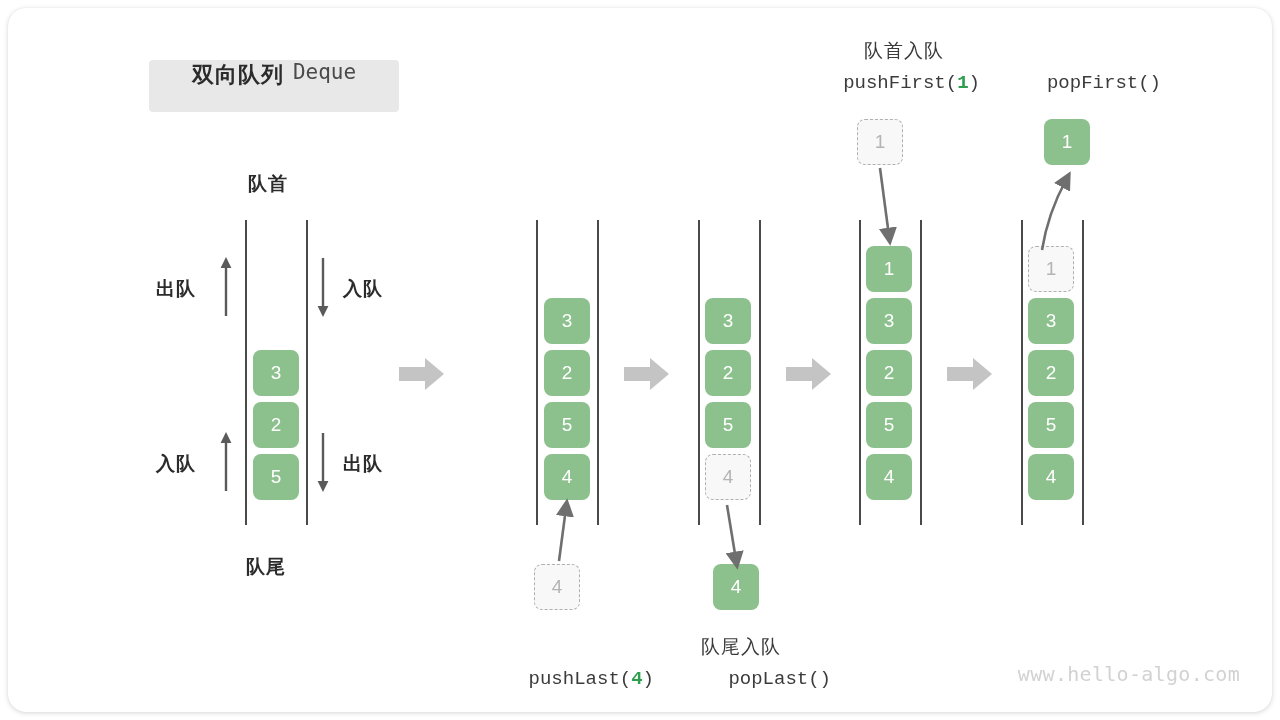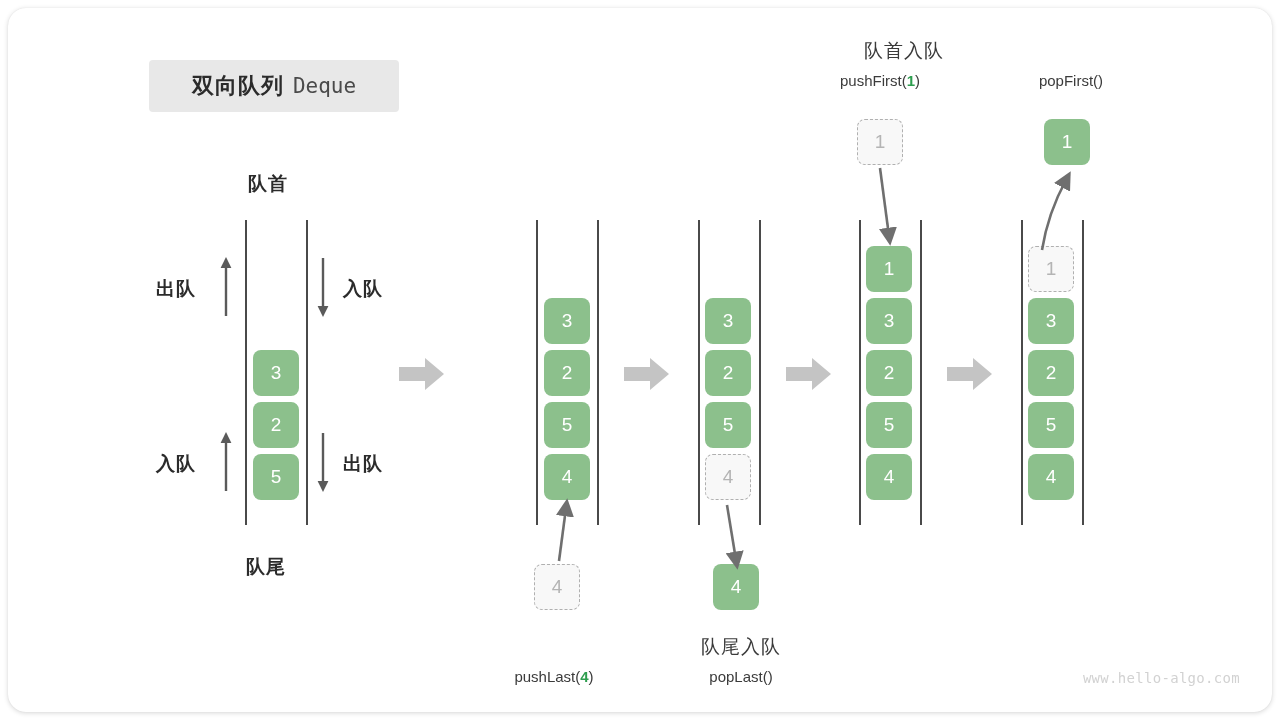--- a/index.html
+++ b/index.html
@@ -29,21 +29,20 @@
   
   .title-chip {
     position: absolute;
     left: 141px;
     top: 52px;
     width: 250px;
     height: 52px;
     background: #e8e8e8;
     border-radius: 4px;
     display: flex;
-    align-items: center;
     justify-content: center;
     gap: 9px;
   }
   .title-cn {
     font-size: 22px;
     font-weight: bold;
     color: #2b2b2b;
     letter-spacing: 1px;
   }
   .title-en {
@@ -66,25 +65,25 @@
   .cap-cn {
     position: absolute;
     font-size: 19px;
     color: #3b3b3b;
     white-space: nowrap;
     text-align: center;
     letter-spacing: 1px;
   }
   .cap-code {
     position: absolute;
-    font-size: 15px;
+    font-size: 19px;
     color: #3b3b3b;
     white-space: nowrap;
-    text-align: center;
-    font-family: Liberation Sans, sans-serif;
+    text-align: right;
+    font-family: Liberation Mono, monospace;
   }
   .cap-code .num { color: #2e9e4f; font-weight: bold; }
 
   
   .rail {
     position: absolute;
     width: 1.6px;
     background: #4a4a4a;
   }
 
@@ -122,21 +121,21 @@
   .blockarrow svg { display: block; }
 
   
   .motion { position: absolute; left: 0; top: 0; width: 1280px; height: 720px; pointer-events: none; }
 
   
   .watermark {
     position: absolute;
     right: 32px;
     bottom: 26px;
-    font-size: 14px;
+    font-size: 20px;
     color: #d2d2d2;
     font-family: "DejaVu Sans Mono", "Liberation Mono", monospace;
     letter-spacing: 0.3px;
   }
 </style>
 </head>
 <body>
 
 <div id="root">
   <div class="card">

